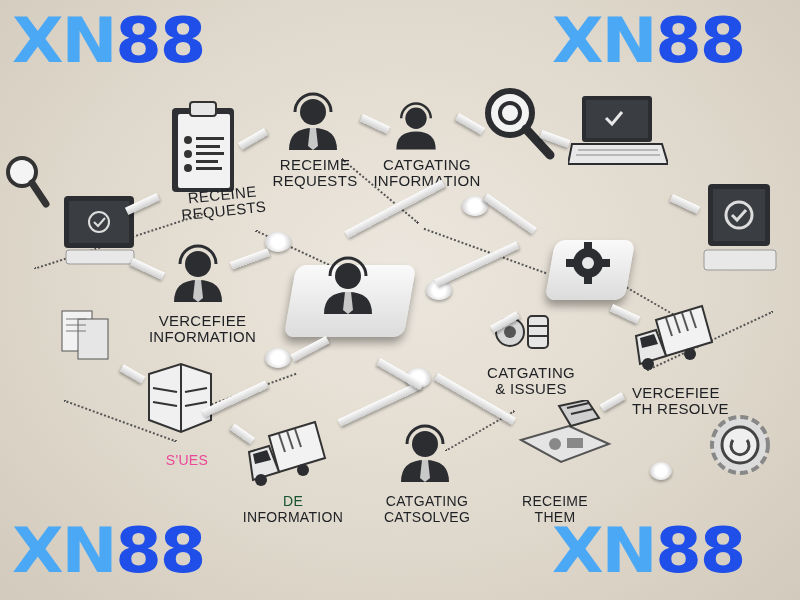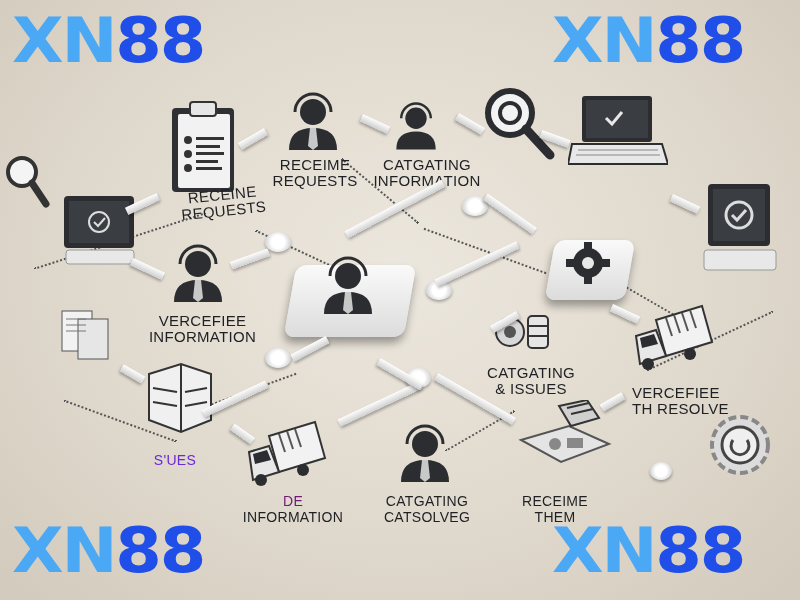--- a/index.html
+++ b/index.html
@@ -167,21 +167,21 @@
 <svg class="abs" style="left:145px;top:360px" width="70" height="75" viewBox="0 0 70 75">
   <path d="M4 14 L36 4 L66 14 L66 60 L36 72 L4 60 Z" fill="#f0f0f0" stroke="#333" stroke-width="2"></path>
   <g stroke="#333" stroke-width="2">
       <line x1="36" y1="4" x2="36" y2="72"></line>
       <line x1="8" y1="28" x2="32" y2="32"></line>
       <line x1="8" y1="42" x2="32" y2="46"></line>
       <line x1="40" y1="32" x2="62" y2="28"></line>
       <line x1="40" y1="46" x2="62" y2="42"></line>
     </g>
 </svg>
-<div class="lbl small" style="left:145px;top:452px;width:60px;color:#6d28d9">
+<div class="lbl small" style="left:157px;top:452px;width:60px;color:#ec4899">
   <div>S'UES</div>
 </div>
 
 <svg class="abs" style="left:492px;top:310px" width="60" height="44" viewBox="0 0 60 44">
   <circle cx="18" cy="22" r="14" fill="#d8d8d8" stroke="#333" stroke-width="2"></circle>
   <circle cx="18" cy="22" r="6" fill="#555"></circle>
   <rect x="36" y="6" width="20" height="32" rx="4" fill="#e6e6e6" stroke="#333" stroke-width="2"></rect>
   <g stroke="#333" stroke-width="2">
       <line x1="36" y1="16" x2="56" y2="16"></line>
       <line x1="36" y1="26" x2="56" y2="26"></line>
@@ -216,21 +216,21 @@
       <line x1="34" y1="16" x2="40" y2="34"></line>
       <line x1="42" y1="13" x2="48" y2="31"></line>
       <line x1="50" y1="11" x2="56" y2="29"></line>
     </g>
   <path d="M4 34 L24 28 L34 54 L8 62 Z" fill="#e8e8e8" stroke="#333" stroke-width="2"></path>
   <path d="M8 36 L22 32 L26 42 L10 46 Z" fill="#2b2d31"></path>
   <circle cx="16" cy="62" r="6" fill="#2b2d31"></circle>
     <circle cx="58" cy="52" r="6" fill="#2b2d31"></circle>
 </svg>
 <div class="lbl small" style="left:238px;top:493px;width:110px">
-  <div style="color:#701a75">DE</div>
+  <div style="color:#14532d">DE</div>
   <div>INFORMATION</div>
 </div>
 
 <svg class="person" style="left:397px;top:420px" width="56" height="62" viewBox="0 0 56 62">
   <path d="M10 24 A18 18 0 0 1 46 24" fill="none" stroke="#2b2d31" stroke-width="3"></path>
   <circle cx="28" cy="24" r="13" fill="#2b2d31"></circle>
   <path d="M4 62 Q4 40 28 40 Q52 40 52 62 Z" fill="#2b2d31"></path>
   <path d="M25 40 L31 40 L33 58 L28 62 L23 58 Z" fill="#c8c8c8"></path>
 </svg>
 <div class="lbl small" style="left:372px;top:493px;width:110px">

